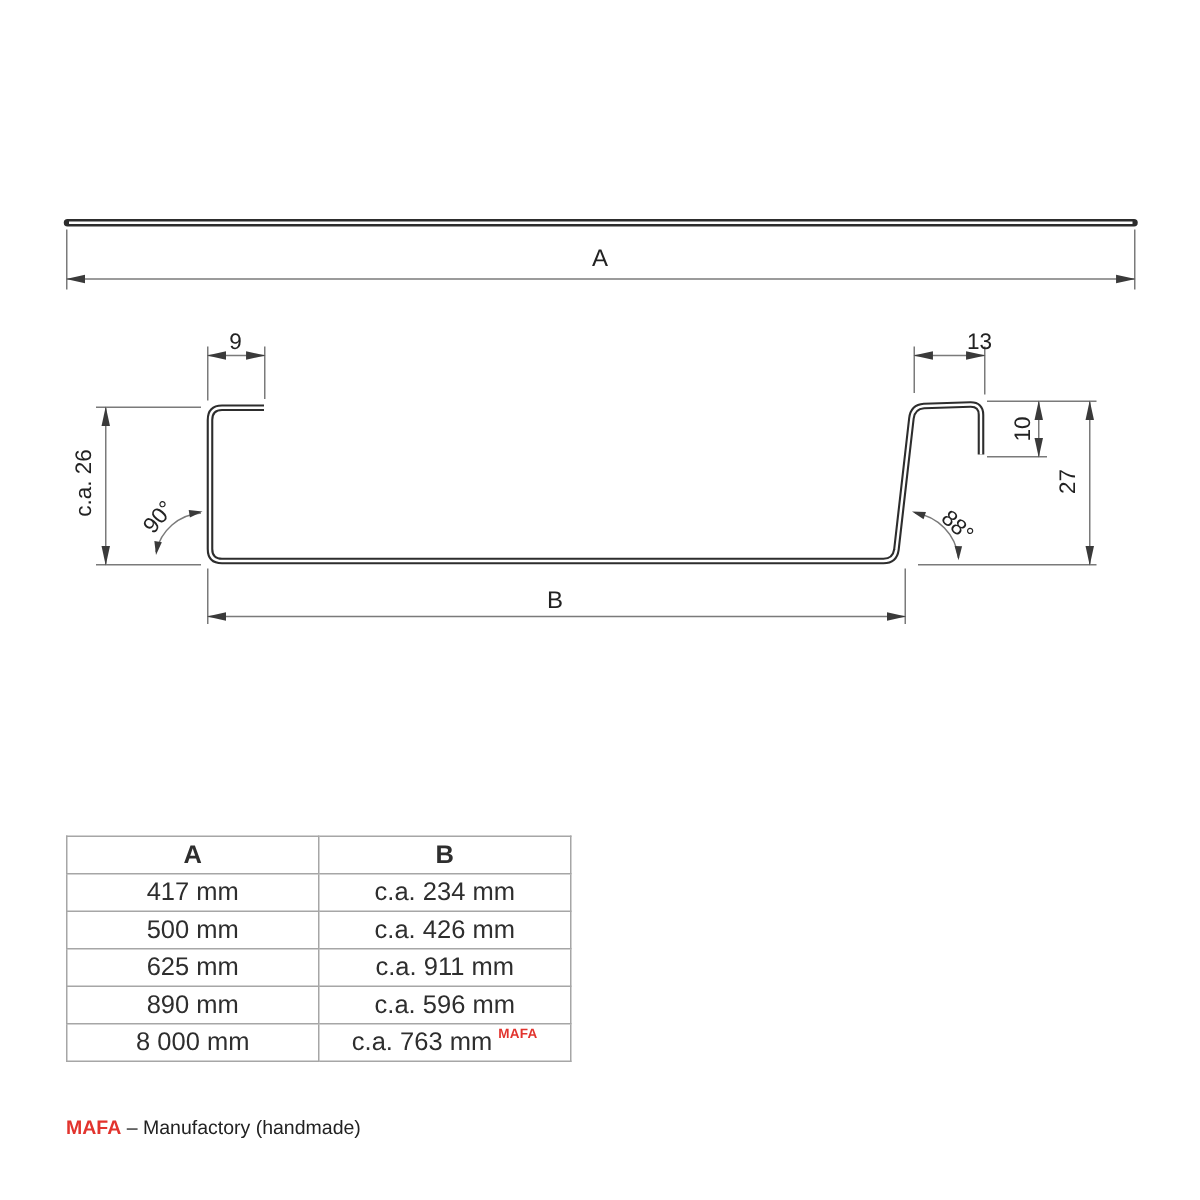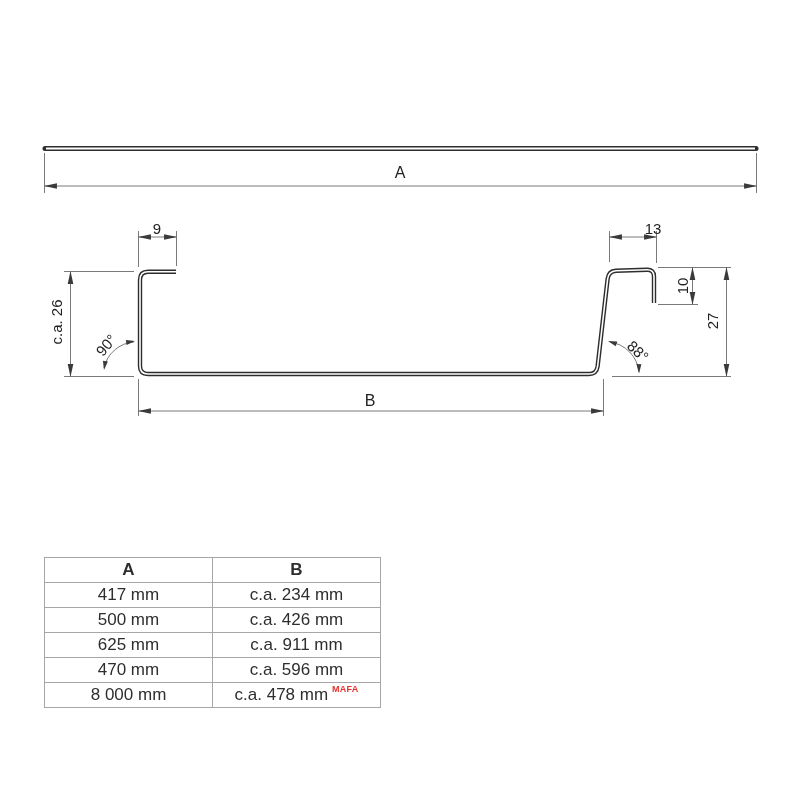--- a/index.html
+++ b/index.html
@@ -110,24 +110,28 @@
       </tr>
       <tr>
         <td>500 mm</td>
         <td>c.a. 426 mm</td>
       </tr>
       <tr>
         <td>625 mm</td>
         <td>c.a. 911 mm</td>
       </tr>
       <tr>
-        <td>470 mm</td>
+        <td>890 mm</td>
         <td>c.a. 596 mm</td>
       </tr>
       <tr>
         <td>8 000 mm</td>
-        <td><span>c.a. 478 mm</span><sup class="mafa" style="color: rgb(226, 52, 46);">MAFA</sup></td>
+        <td><span>c.a. 763 mm</span><sup class="mafa" style="color: rgb(226, 52, 46);">MAFA</sup></td>
       </tr>
     </tbody>
   </table>
 
+  <div class="footnote">
+    <b class="mafa-red" style="color: rgb(226, 52, 46);">MAFA</b>
+    <span>– Manufactory (handmade)</span>
+  </div>
 
 </div>
 
 </body></html>

